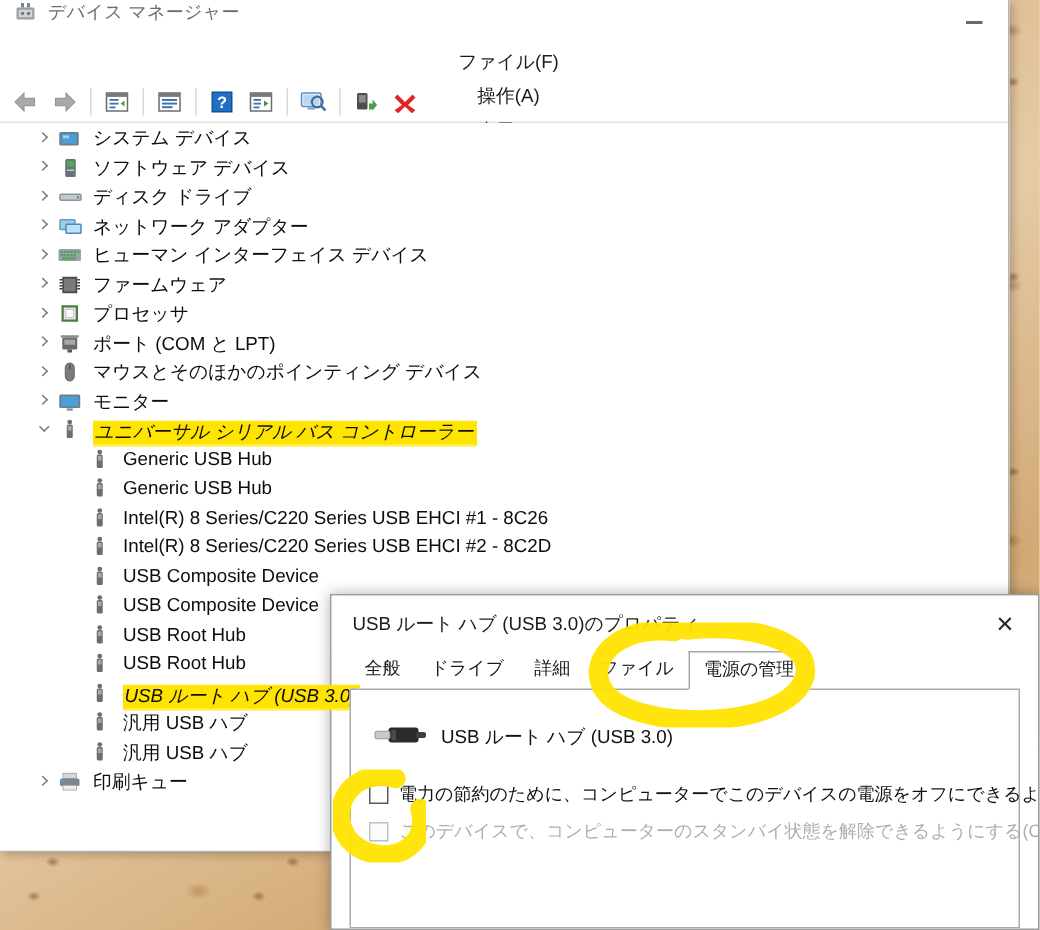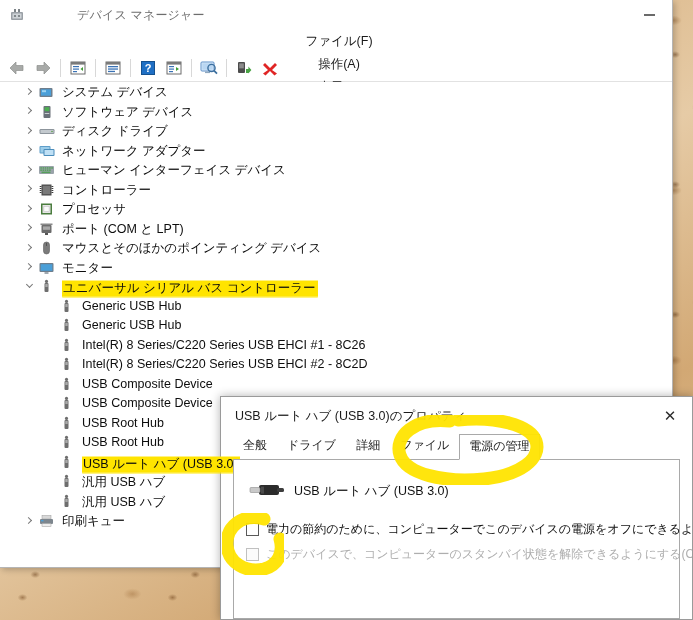--- a/index.html
+++ b/index.html
@@ -40,24 +40,23 @@
   #device-manager-window {
     position: absolute; left: 0; top: 0; width: 673px; height: 568px;
     background: #ffffff;
     border: 1px solid #b5b5b5;
     border-top: none; border-left: none;
     box-shadow: 2px 2px 6px rgba(0,0,0,.22);
   }
 
   .titlebar {
     height: 30px; background: #ffffff;
-    display: flex; align-items: center;
+    display: flex; align-items: flex-start;
     padding-left: 9px;
     position: relative;
-    gap: 45px;
   }
   .titlebar-icon { width: 16px; height: 16px; margin-right: 7px; flex: none; }
   .titlebar-text {
     font-size: 12px; color: #6d6d6d; letter-spacing: .2px;
     white-space: nowrap;
   }
   .win-buttons { position: absolute; right: 0; top: 0; display: flex; height: 30px; }
   .win-btn {
     width: 45px; height: 30px; display: flex; align-items: center; justify-content: center;
     cursor: default;
@@ -114,20 +113,21 @@
   }
   .chev-right { transform: rotate(-45deg); margin-left: -2px; }
   .chev-down  { transform: rotate(45deg); margin-top: -3px; }
   .tree-icon { width: 17px; height: 16px; flex: none; margin-right: 7px; }
   .tree-label { position: relative; z-index: 2; }
   .hl {
     background: linear-gradient(to bottom, rgba(255,233,0,0) 4%, #ffe400 12%, #ffe400 88%, rgba(255,233,0,.35) 100%);
     box-decoration-break: clone;
     padding: 1px 2px 1px 1px;
     border-radius: 1px;
+    font-style: italic;
   }
 
   
   #props-dialog {
     position: absolute; left: 220px; top: 396px;
     width: 473px; height: 224px;
     background: #ffffff;
     border: 1px solid #9a9a9a;
     box-shadow: 0 0 9px rgba(0,0,0,.3);
     overflow: hidden;
@@ -379,21 +379,21 @@
           <rect x="4.2" y="3.8" width="7.6" height="8.4" fill="#7a7a7a"></rect>
           <rect x="1.2" y="4" width="1.8" height="1" fill="#3a3a3a"></rect>
           <rect x="1.2" y="6" width="1.8" height="1" fill="#3a3a3a"></rect>
           <rect x="1.2" y="8" width="1.8" height="1" fill="#3a3a3a"></rect>
           <rect x="1.2" y="10" width="1.8" height="1" fill="#3a3a3a"></rect>
           <rect x="13" y="4" width="1.8" height="1" fill="#3a3a3a"></rect>
           <rect x="13" y="6" width="1.8" height="1" fill="#3a3a3a"></rect>
           <rect x="13" y="8" width="1.8" height="1" fill="#3a3a3a"></rect>
           <rect x="13" y="10" width="1.8" height="1" fill="#3a3a3a"></rect>
         </svg>
-        <span class="tree-label">コントローラー</span>
+        <span class="tree-label">ファームウェア</span>
       </div>
       <div class="tree-row">
         <span class="chevron">
           <span class="chev-right"></span>
         </span>
         <svg class="tree-icon" viewBox="0 0 16 16">
           <rect x="2.5" y="2.5" width="11" height="11" fill="#4b7d3f"></rect>
           <rect x="4" y="4" width="8" height="8" fill="#e6e6e6"></rect>
           <rect x="5.4" y="5.4" width="5.2" height="5.2" fill="#fbfbfb" stroke="#b9b9b9" stroke-width=".5"></rect>
         </svg>

